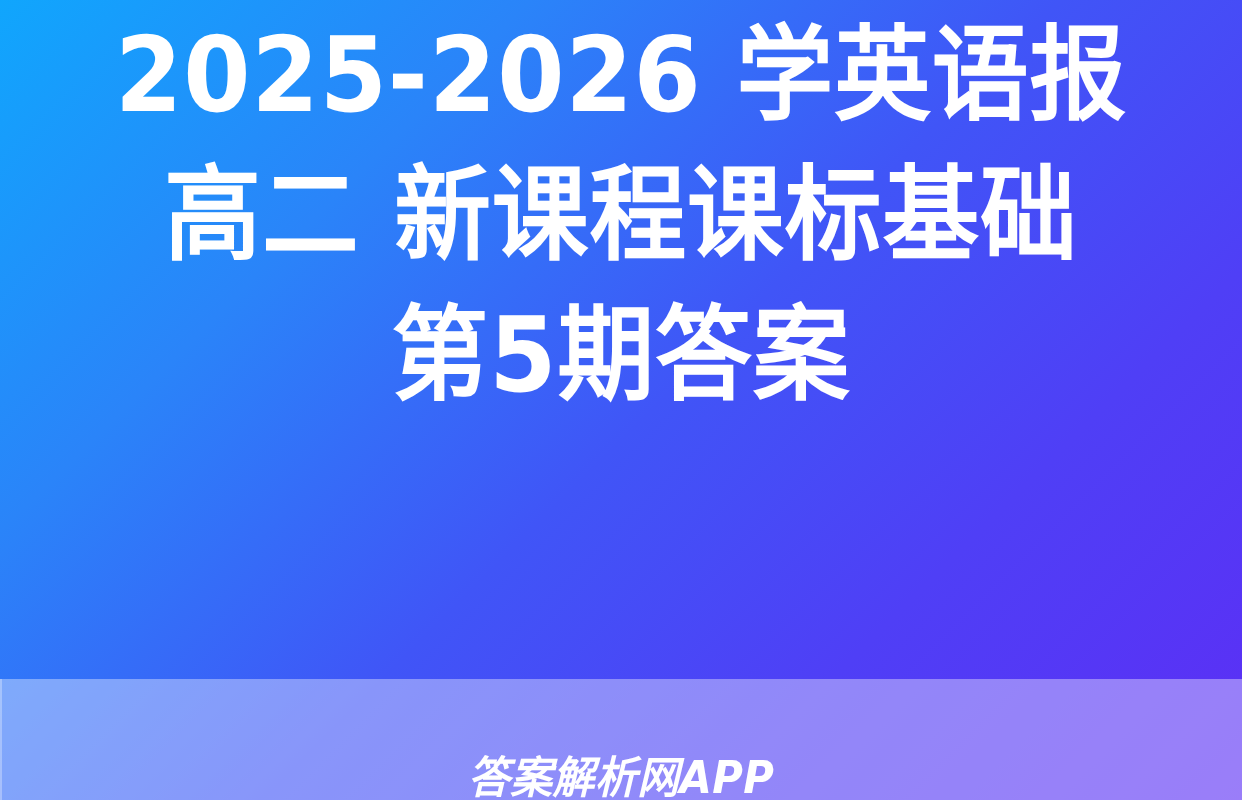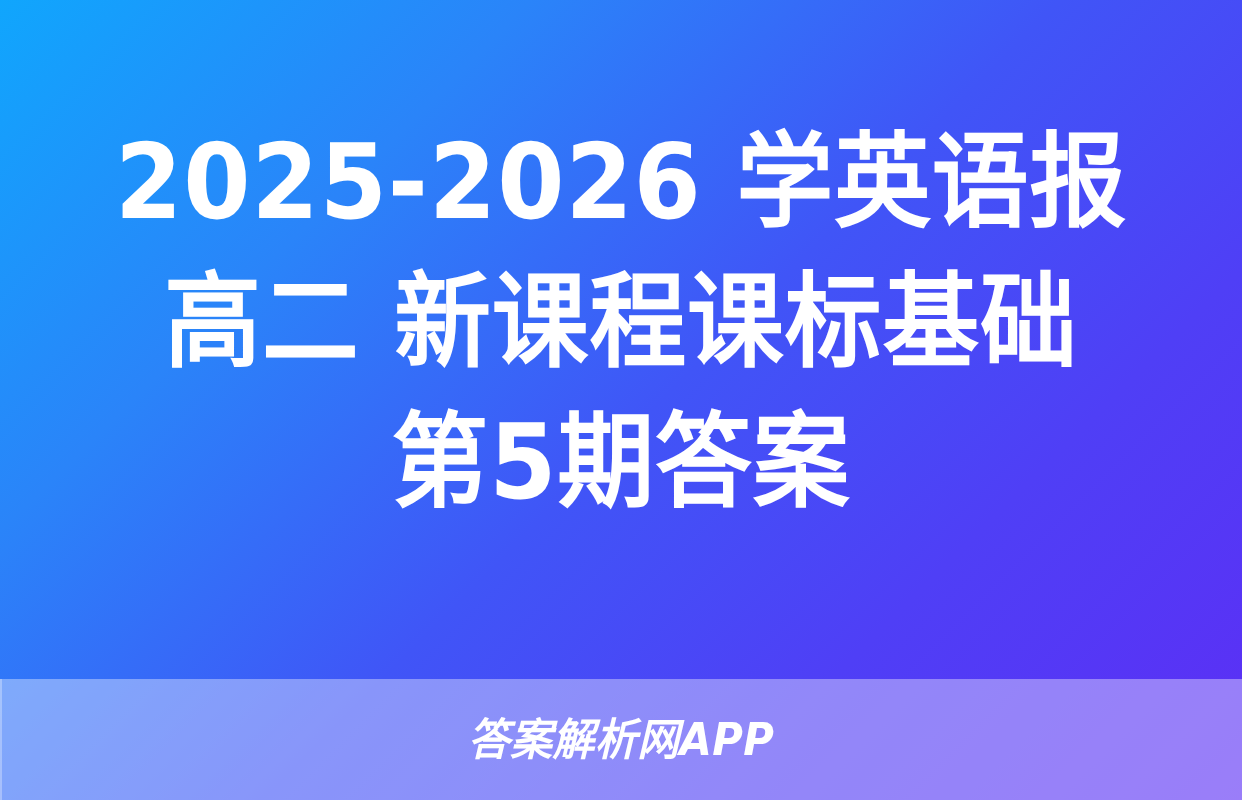--- a/index.html
+++ b/index.html
@@ -26,21 +26,21 @@
   }
 
   
   .headline-area {
     position: absolute;
     left: 0;
     top: 0;
     width: 1242px;
     height: 679px;
     display: flex;
-    align-items: center;
+    align-items: flex-start;
     justify-content: center;
     box-sizing: border-box;
     padding: 5px 62px 40px 62px;
   }
 
   .headline {
     margin: 0;
     width: 100%;
     text-align: center;
     color: #ffffff;
@@ -58,21 +58,21 @@
 
   
   .footer-band {
     position: absolute;
     left: 0;
     top: 679px;
     width: 1242px;
     height: 121px;
     background: rgba(255, 255, 255, 0.38);
     display: flex;
-    align-items: center;
+    align-items: flex-end;
     justify-content: center;
   }
 
   .footer-band::before {
     
     content: "";
     position: absolute;
     left: 0;
     top: 0;
     width: 2px;

